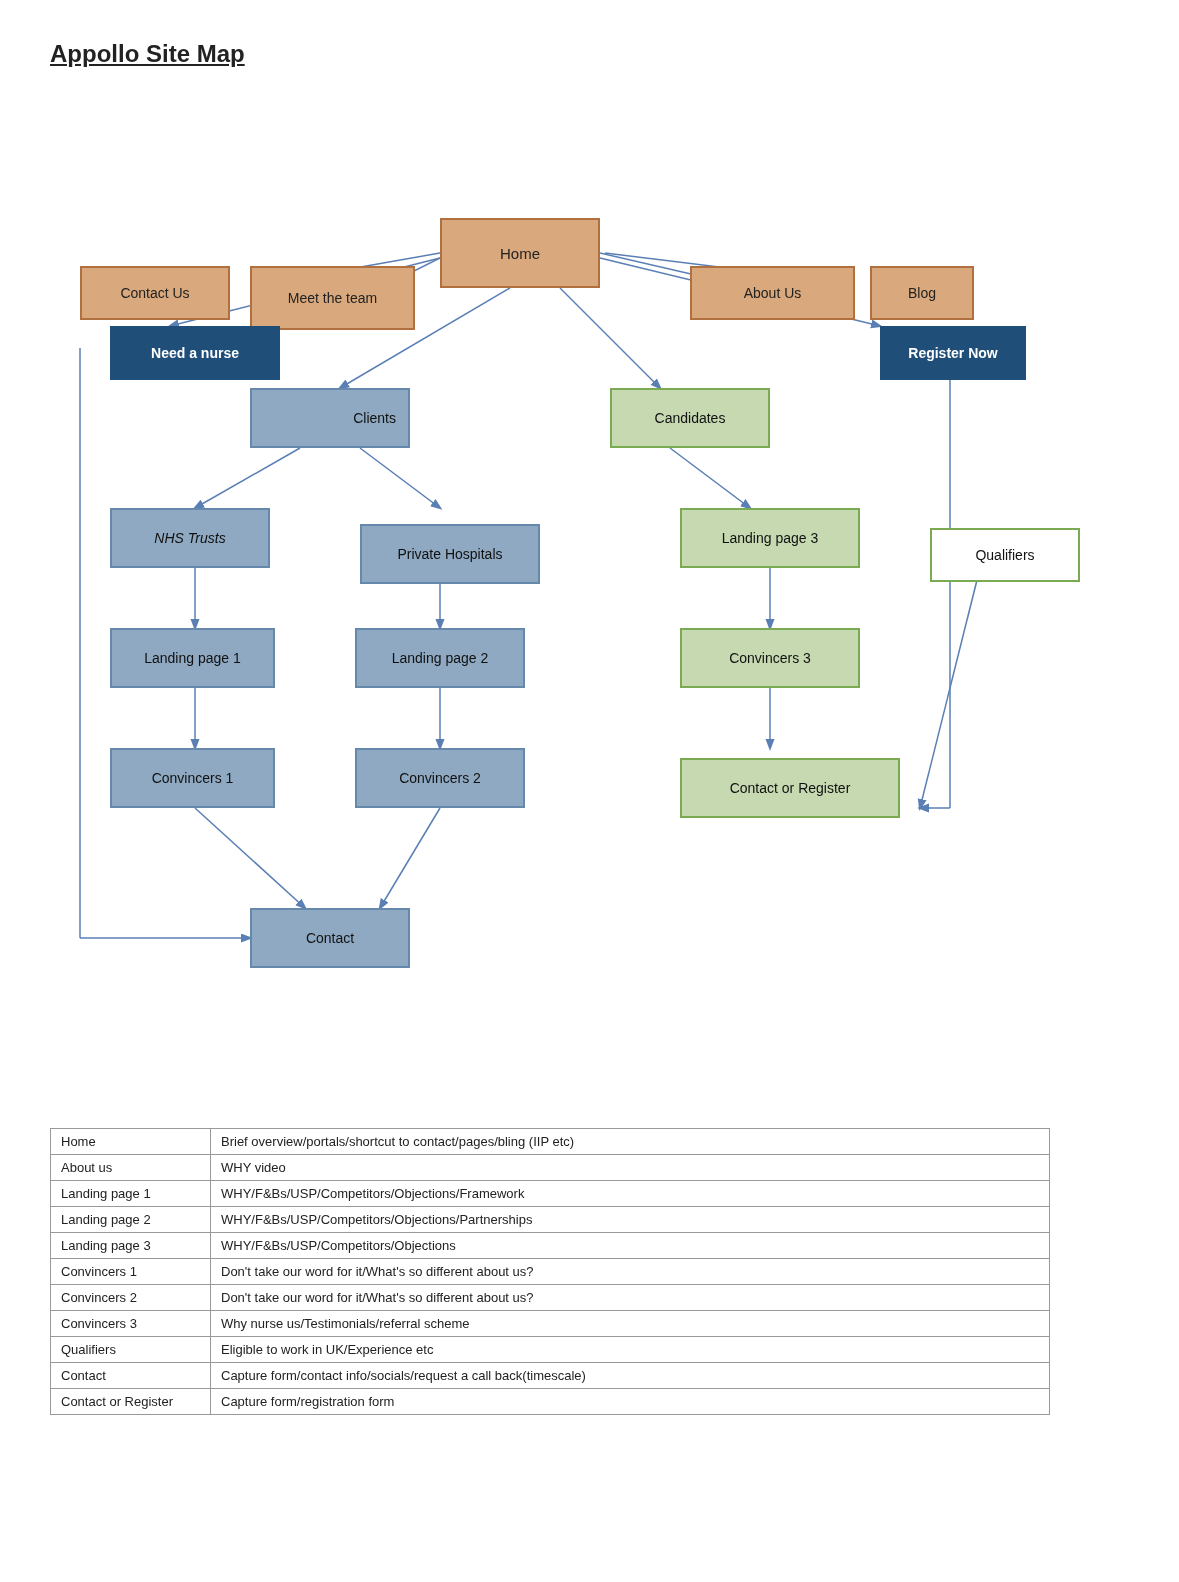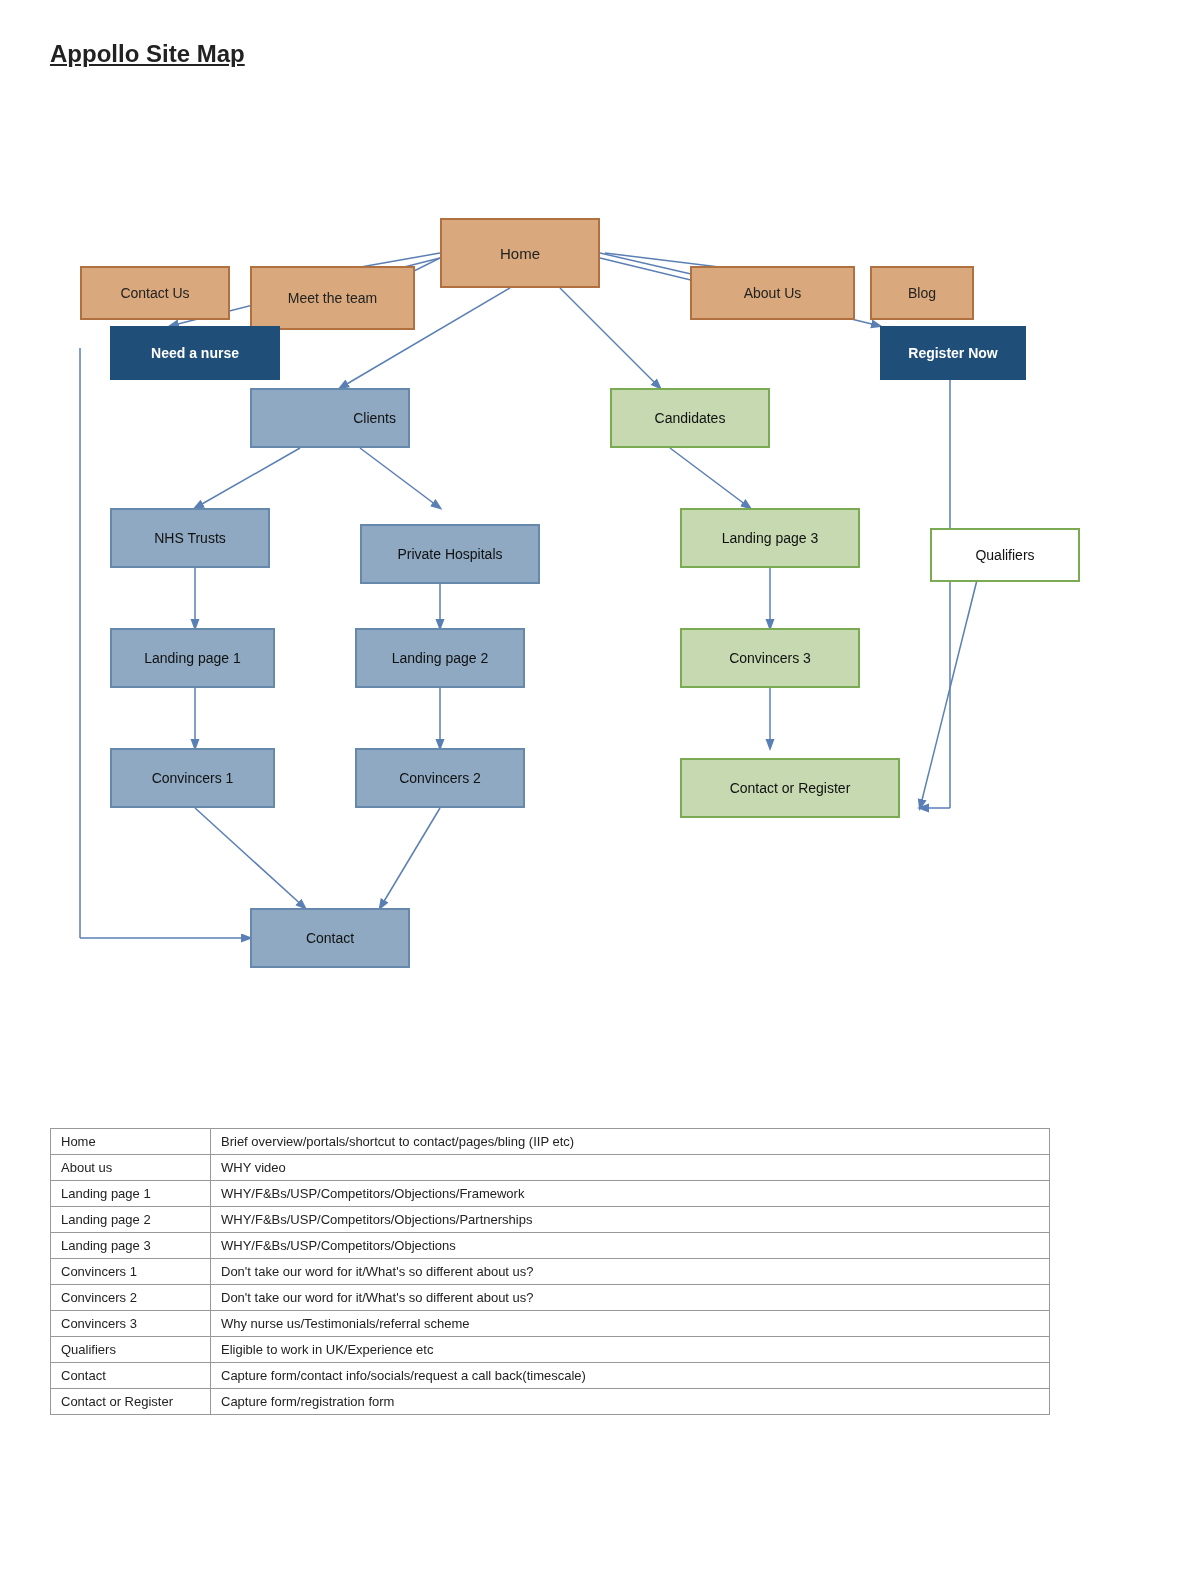--- a/index.html
+++ b/index.html
@@ -202,21 +202,21 @@
   </div>
 
   <div class="node node-blue-light" style="left:200px;top:280px;width:160px;height:60px;justify-content:flex-end;">
     <span>Clients</span>
   </div>
 
   <div class="node node-green" style="left:540px;top:280px;width:160px;height:60px;margin-left:20px;">
     <span>Candidates</span>
   </div>
 
-  <div class="node node-blue-light" style="left:60px;top:400px;width:160px;height:60px;">
+  <div class="node node-blue-light" style="left:60px;top:400px;width:160px;height:60px;font-style:italic;">
     <span>NHS Trusts</span>
   </div>
 
   <div class="node node-blue-light" style="left:310px;top:416px;width:180px;height:60px;">
     <span>Private Hospitals</span>
   </div>
 
   <div class="node node-green" style="left:630px;top:400px;width:180px;height:60px;">
     <span>Landing page 3</span>
   </div>

